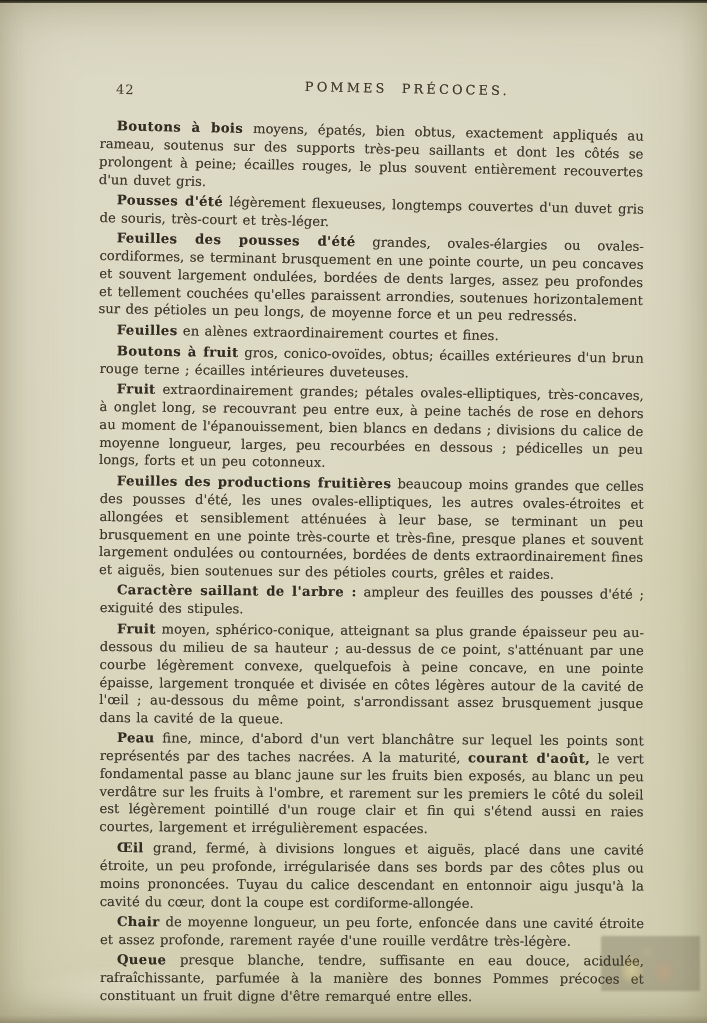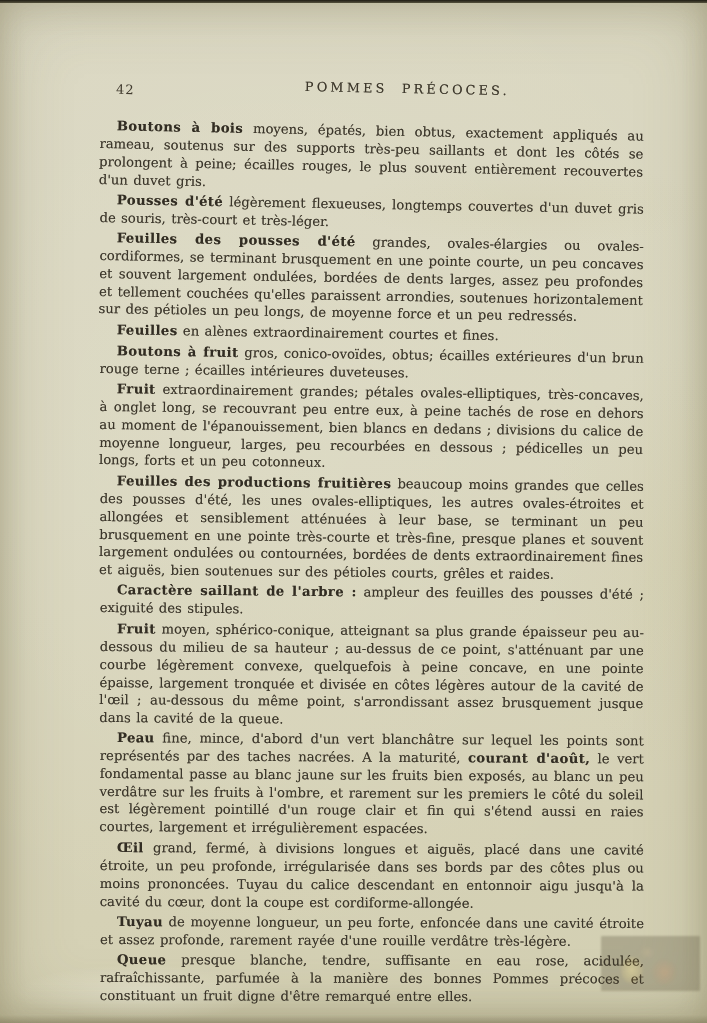--- a/index.html
+++ b/index.html
@@ -97,21 +97,21 @@
     <p class="para"><b>Pousses d'été</b><span> légèrement flexueuses, longtemps couvertes d'un duvet gris de souris, très-court et très-léger.</span></p>
     <p class="para"><b>Feuilles des pousses d'été</b><span> grandes, ovales-élargies ou ovales-cordiformes, se terminant brusquement en une pointe courte, un peu concaves et souvent largement ondulées, bordées de dents larges, assez peu profondes et tellement couchées qu'elles paraissent arrondies, soutenues horizontalement sur des pétioles un peu longs, de moyenne force et un peu redressés.</span></p>
     <p class="para"><b>Feuilles</b><span> en alènes extraordinairement courtes et fines.</span></p>
     <p class="para"><b>Boutons à fruit</b><span> gros, conico-ovoïdes, obtus; écailles extérieures d'un brun rouge terne ; écailles intérieures duveteuses.</span></p>
     <p class="para"><b>Fruit</b><span> extraordinairement grandes; pétales ovales-elliptiques, très-concaves, à onglet long, se recouvrant peu entre eux, à peine tachés de rose en dehors au moment de l'épanouissement, bien blancs en dedans ; divisions du calice de moyenne longueur, larges, peu recourbées en dessous ; pédicelles un peu longs, forts et un peu cotonneux.</span></p>
     <p class="para"><b>Feuilles des productions fruitières</b><span> beaucoup moins grandes que celles des pousses d'été, les unes ovales-elliptiques, les autres ovales-étroites et allongées et sensiblement atténuées à leur base, se terminant un peu brusquement en une pointe très-courte et très-fine, presque planes et souvent largement ondulées ou contournées, bordées de dents extraordinairement fines et aiguës, bien soutenues sur des pétioles courts, grêles et raides.</span></p>
     <p class="para"><b>Caractère saillant de l'arbre :</b><span> ampleur des feuilles des pousses d'été ; exiguité des stipules.</span></p>
     <p class="para"><b>Fruit</b><span> moyen, sphérico-conique, atteignant sa plus grande épaisseur peu au-dessous du milieu de sa hauteur ; au-dessus de ce point, s'atténuant par une courbe légèrement convexe, quelquefois à peine concave, en une pointe épaisse, largement tronquée et divisée en côtes légères autour de la cavité de l'œil ; au-dessous du même point, s'arrondissant assez brusquement jusque dans la cavité de la queue.</span></p>
     <p class="para"><b>Peau</b><span> fine, mince, d'abord d'un vert blanchâtre sur lequel les points sont représentés par des taches nacrées. A la maturité, </span><b>courant d'août,</b><span> le vert fondamental passe au blanc jaune sur les fruits bien exposés, au blanc un peu verdâtre sur les fruits à l'ombre, et rarement sur les premiers le côté du soleil est légèrement pointillé d'un rouge clair et fin qui s'étend aussi en raies courtes, largement et irrégulièrement espacées.</span></p>
     <p class="para"><b>Œil</b><span> grand, fermé, à divisions longues et aiguës, placé dans une cavité étroite, un peu profonde, irrégularisée dans ses bords par des côtes plus ou moins prononcées. Tuyau du calice descendant en entonnoir aigu jusqu'à la cavité du cœur, dont la coupe est cordiforme-allongée.</span></p>
-    <p class="para"><b>Tuyau</b><span> de moyenne longueur, un peu forte, enfoncée dans une cavité étroite et assez profonde, rarement rayée d'une rouille verdâtre très-légère.</span></p>
-    <p class="para"><b>Queue</b><span> presque blanche, tendre, suffisante en eau rose, acidulée, rafraîchissante, parfumée à la manière des bonnes Pommes précoces et constituant un fruit digne d'être remarqué entre elles.</span></p>
+    <p class="para"><b>Chair</b><span> de moyenne longueur, un peu forte, enfoncée dans une cavité étroite et assez profonde, rarement rayée d'une rouille verdâtre très-légère.</span></p>
+    <p class="para"><b>Queue</b><span> presque blanche, tendre, suffisante en eau douce, acidulée, rafraîchissante, parfumée à la manière des bonnes Pommes précoces et constituant un fruit digne d'être remarqué entre elles.</span></p>
   </div>
 
   <div class="watermark"></div>
 
   <div class="scan-edge-top"></div>
   <div class="scan-edge-bottom"></div>
 </div>
 
 </body></html>

